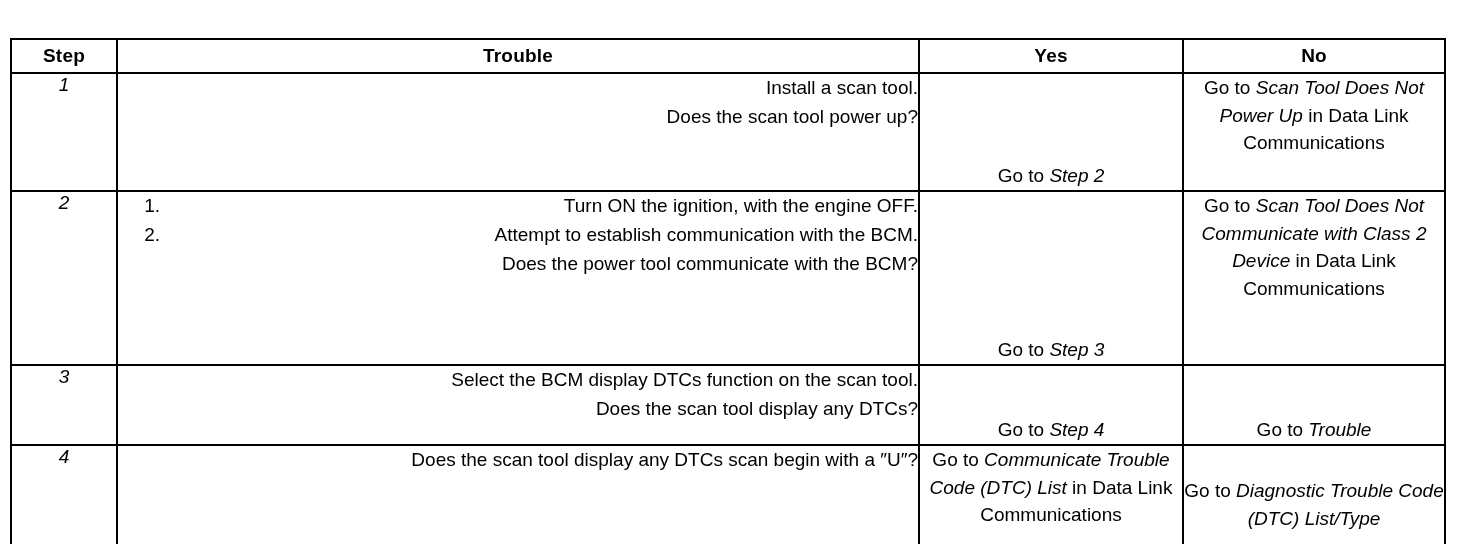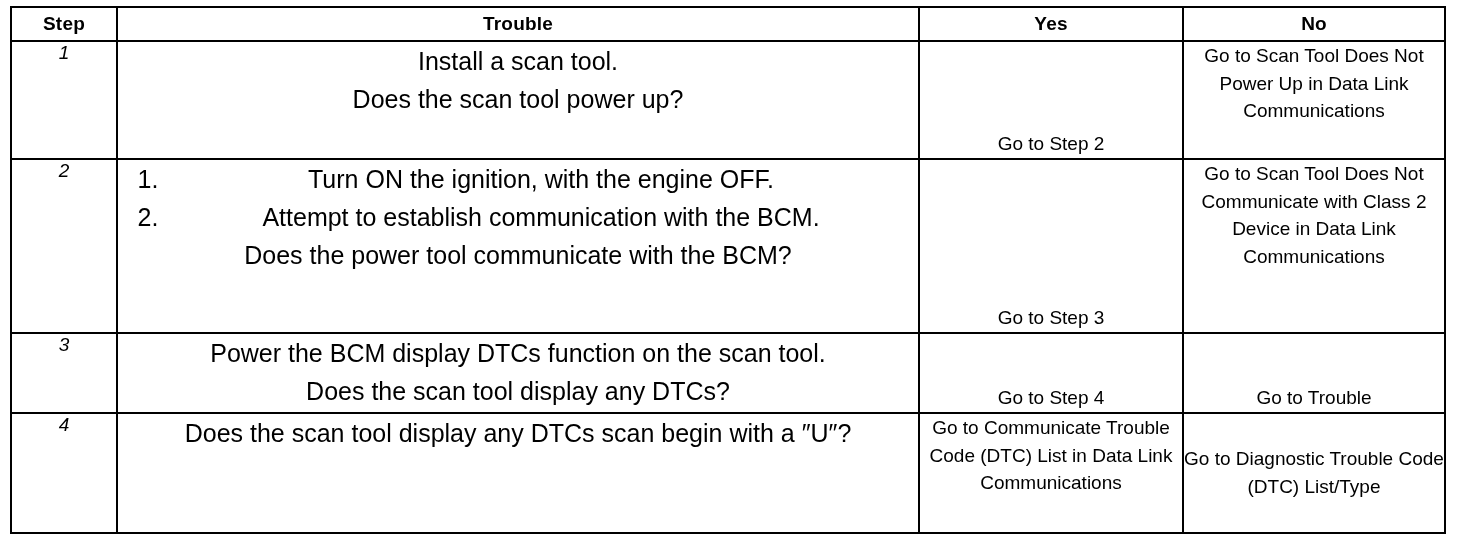--- a/index.html
+++ b/index.html
@@ -13,20 +13,21 @@
     font-family: "Liberation Sans", sans-serif;
     color: #000000;
     overflow: hidden;
   }
 
   .page {
     position: relative;
     width: 1472px;
     height: 468px;
     background: #ffffff;
+    margin-top: 32px;
   }
 
   table.diag {
     position: absolute;
     left: 10px;
     top: 6px;
     width: 1434px;
     border-collapse: collapse;
     table-layout: fixed;
     background: #ffffff;
@@ -60,23 +61,23 @@
     text-align: center;
     vertical-align: middle;
     font-size: 19px;
     font-style: italic;
   }
 
   
   td.action-cell {
     vertical-align: top;
     padding: 7px 6px 6px 10px;
-    font-size: 25px;
+    font-size: 19px;
     line-height: 1.52;
-    text-align: center;
+    text-align: right;
   }
   td.action-cell .line { white-space: nowrap; }
   td.action-cell ol.steps {
     margin: 0 0 0 0;
     padding: 0;
     list-style: none;
   }
   td.action-cell ol.steps li {
     position: relative;
     padding-left: 46px;
@@ -92,21 +93,21 @@
   td.result-cell {
     font-size: 19px;
     line-height: 1.46;
     text-align: center;
     padding: 5px 6px 6px 6px;
   }
   td.result-cell.align-bottom { vertical-align: bottom; }
   td.result-cell.align-middle { vertical-align: middle; }
   td.result-cell.align-top    { vertical-align: top; }
 
-  .ital { }
+  .ital { font-style: italic; }
 
   
   tr.row-1 td { height: 116px; }
   tr.row-2 td { height: 172px; }
   tr.row-3 td { height: 78px; }
   tr.row-4 td { height: 118px; }
 </style>
 </head>
 <body>
 
@@ -155,21 +156,21 @@
           <span>Go to </span><span class="ital">Step 3</span><span></span>
         </td>
         <td class="result-cell align-top">
           <span>Go to </span><span class="ital">Scan Tool Does Not Communicate with Class 2 Device</span><span> in Data Link Communications</span>
         </td>
       </tr>
 
       <tr class="row-3">
         <td class="step-cell">3</td>
         <td class="action-cell">
-          <div class="line">Power the BCM display DTCs function on the scan tool.</div>
+          <div class="line">Select the BCM display DTCs function on the scan tool.</div>
           <div class="line">Does the scan tool display any DTCs?</div>
         </td>
         <td class="result-cell align-bottom">
           <span>Go to </span><span class="ital">Step 4</span><span></span>
         </td>
         <td class="result-cell align-bottom">
           <span>Go to </span><span class="ital">Trouble</span><span></span>
         </td>
       </tr>
 

